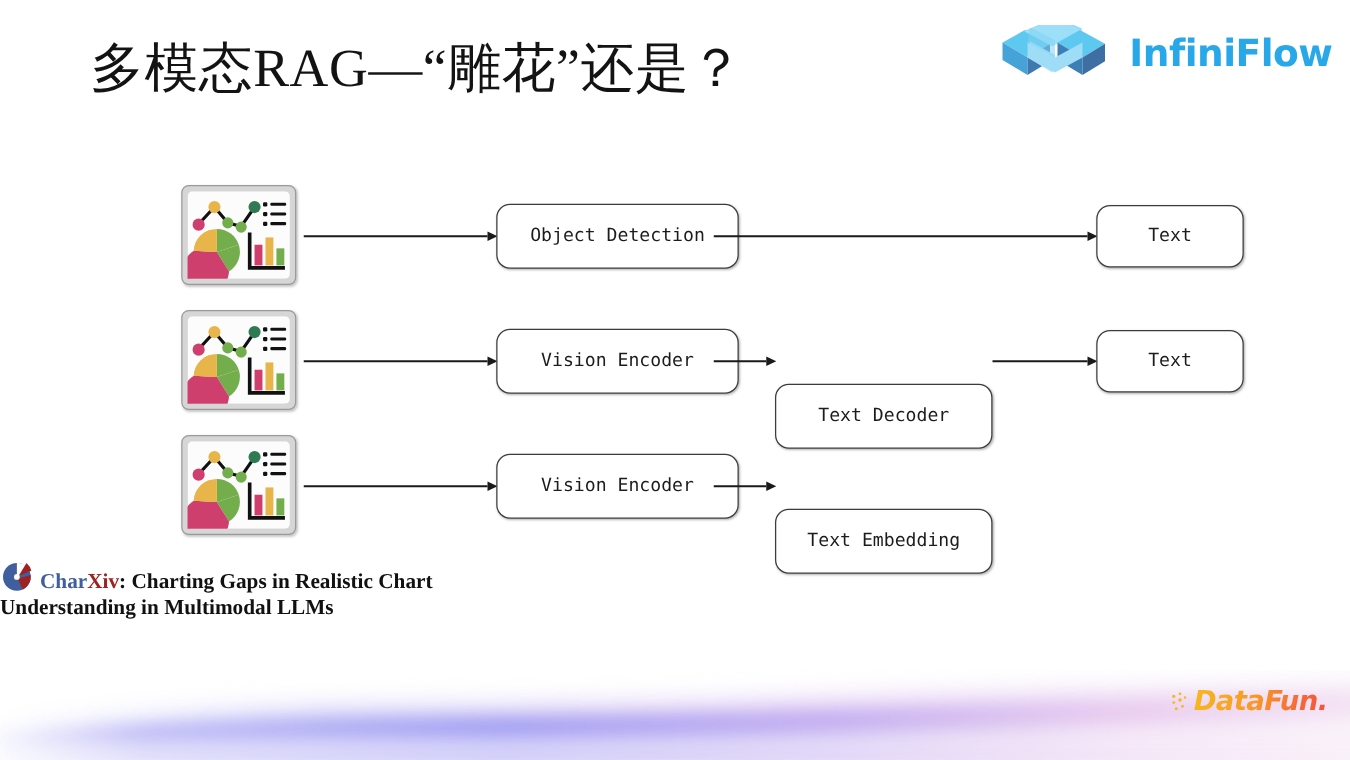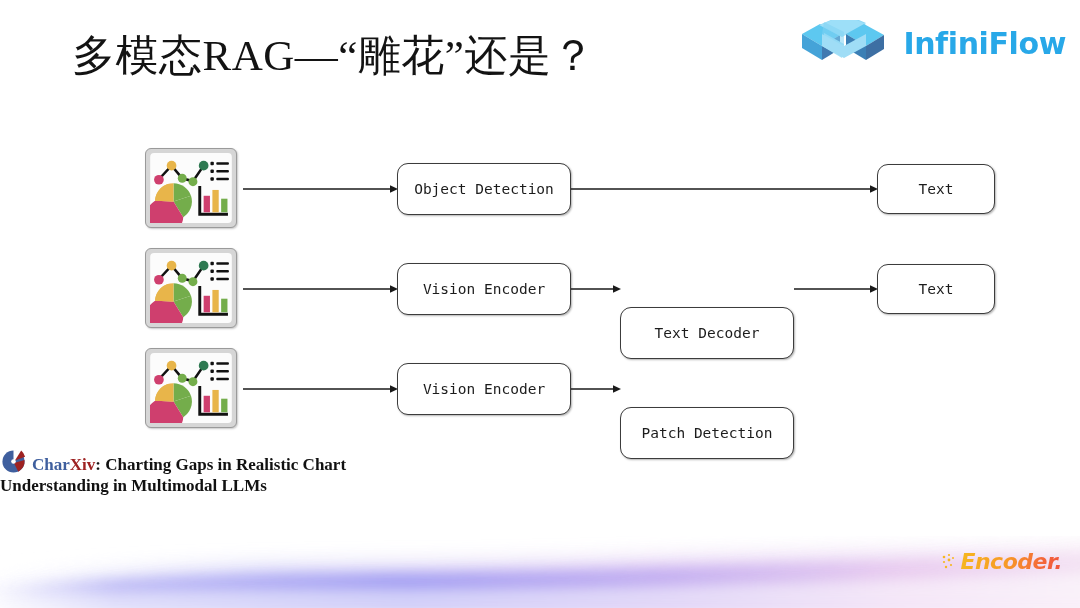--- a/index.html
+++ b/index.html
@@ -93,21 +93,21 @@
     background: #ffffff;
     font-family: "DejaVu Sans Mono", "Liberation Mono", monospace;
     font-size: 14.5px;
     color: #1c1c1c;
     display: flex;
     align-items: center;
     justify-content: center;
     letter-spacing: 0px;
     box-shadow: 1px 1px 2px rgba(0,0,0,0.30);
   }
-  .node-box.wide   { width: 174px; height: 52px; }
+  .node-box.wide   { width: 194px; height: 52px; }
   .node-box.medium { width: 174px; height: 52px; margin-top: 44px; }
   .node-box.small  { width: 118px; height: 50px; }
 
   
   .box-a  { left: 397px; top: 18px; }
   .box-b  { left: 620px; top: 18px; }
   .box-t  { left: 877px; top: 19px; }
 
   
   .arrow {
@@ -361,21 +361,21 @@
 
     <div class="node-box wide box-a">Vision Encoder</div>
 
     <div class="arrow" style="left:571px; width:50px;">
       <svg viewBox="0 0 50 12" preserveAspectRatio="none">
         <line x1="0" y1="6" x2="42" y2="6" stroke="#1a1a1a" stroke-width="1.6"></line>
         <polygon points="42,2.2 50,6 42,9.8" fill="#1a1a1a"></polygon>
       </svg>
     </div>
 
-    <div class="node-box medium box-b">Patch Detection</div>
+    <div class="node-box medium box-b">Text Embedding</div>
   </div>
 </div>
 
 <div id="paper-caption">
   <div>
     <svg class="charxiv-icon" viewBox="0 0 28 28">
       <circle cx="14" cy="14" r="11.5" fill="#3f5f9e"></circle>
       <path d="M14,14 L14,2.2 A11.8,11.8 0 0,1 23.5,7.2 Z" fill="#ffffff"></path>
       <path d="M15.5,13 L22,2.5 A13,13 0 0,1 26,9 Z" fill="#9e2222"></path>
       <path d="M14.5,15.5 L25.5,12.5 A13,13 0 0,1 19,24.5 Z" fill="#9e2222"></path>
@@ -419,14 +419,14 @@
 <div id="brand-datafun">
   <svg class="df-dots" viewBox="0 0 16 20">
     <circle cx="3" cy="5" r="1.3" fill="#f6b81f"></circle>
     <circle cx="8" cy="3" r="1.1" fill="#f6b81f"></circle>
     <circle cx="3" cy="10" r="1.1" fill="#f6b81f"></circle>
     <circle cx="8" cy="8" r="1.4" fill="#f6b81f"></circle>
     <circle cx="12" cy="6" r="1.0" fill="#f6b81f"></circle>
     <circle cx="5" cy="15" r="1.2" fill="#f6b81f"></circle>
     <circle cx="10" cy="13" r="1.1" fill="#f6b81f"></circle>
   </svg>
-  <span class="df-word">Encoder.</span>
+  <span class="df-word">DataFun.</span>
 </div>
 
 </body></html>

